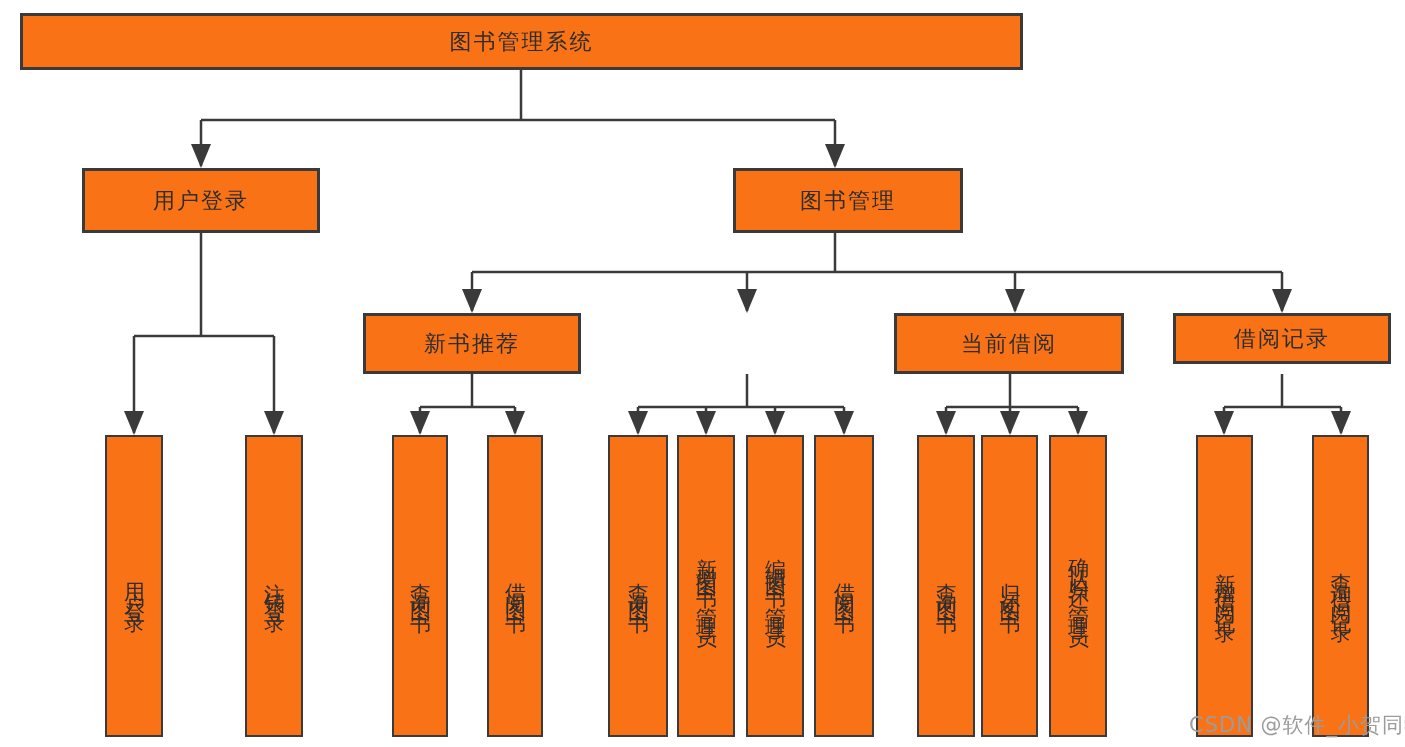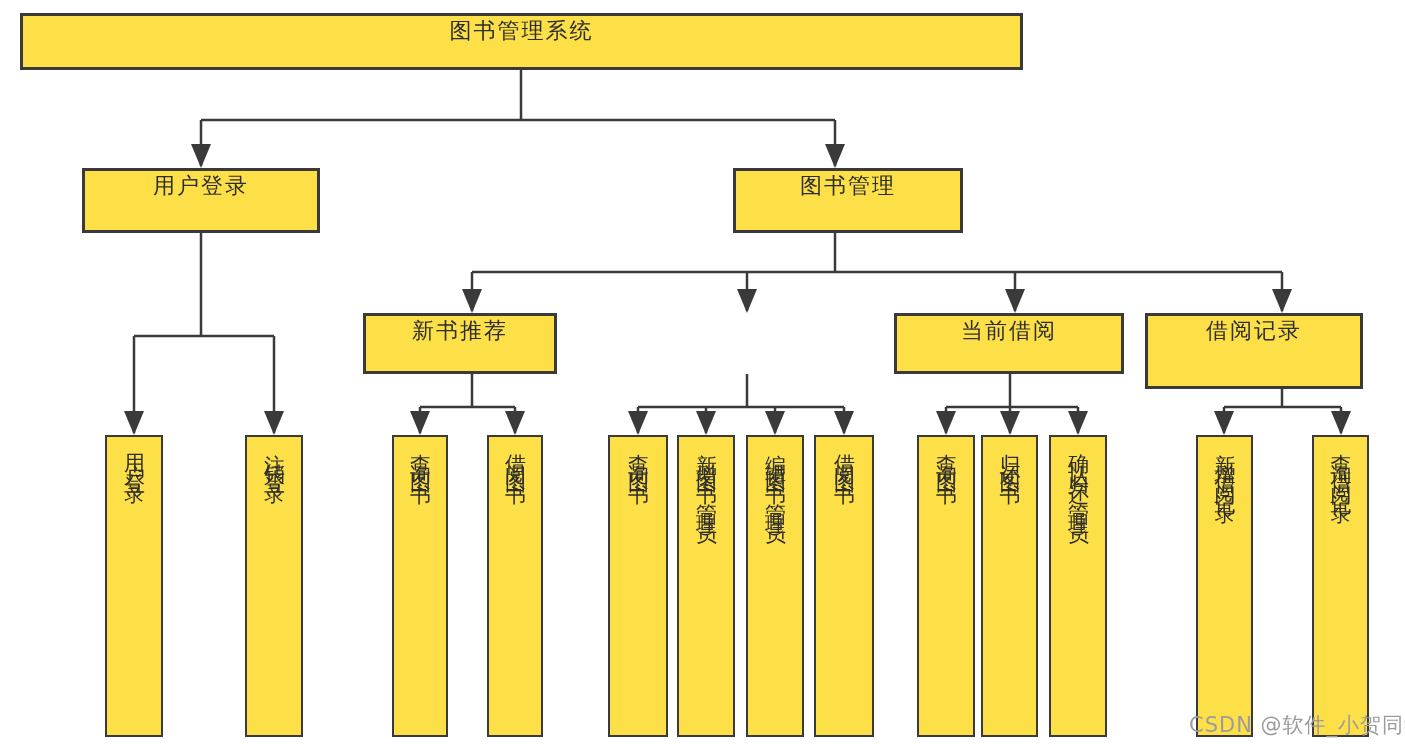--- a/index.html
+++ b/index.html
@@ -17,24 +17,25 @@
   }
   .connectors {
     position: absolute;
     left: 0; top: 0;
     width: 1405px;
     height: 747px;
     pointer-events: none;
   }
   .box {
     position: absolute;
-    background: #fde047;
+    background: #f97316;
     border: 3px solid #3a3a3a;
     box-sizing: border-box;
     display: flex;
+    align-items: center;
     justify-content: center;
     color: #2d2d2d;
   }
   .h-label {
     font-size: 22px;
     letter-spacing: 2px;
     white-space: nowrap;
   }
   .leaf {
     border-width: 2.5px;
@@ -54,24 +55,24 @@
     font-size: 21px;
     letter-spacing: 1px;
     color: #9c9c9c;
     white-space: nowrap;
     z-index: 5;
   }
   
   .n-root          { left: 20px;   top: 13px;  width: 1003px; height: 57px; }
   .n-user-login    { left: 82px;   top: 168px; width: 238px;  height: 65px; }
   .n-book-mgmt     { left: 733px;  top: 168px; width: 230px;  height: 65px; }
-  .n-new-book      { left: 363px;  top: 313px; width: 194px;  height: 61px; }
+  .n-new-book      { left: 363px;  top: 313px; width: 218px;  height: 61px; }
   .n-book-borrow   { left: 632px;  top: 313px; width: 230px;  height: 61px; }
   .n-cur-borrow    { left: 894px;  top: 313px; width: 230px;  height: 61px; }
-  .n-records       { left: 1145px; top: 313px; width: 218px;  height: 76px; }
+  .n-records       { left: 1173px; top: 313px; width: 218px;  height: 51px; }
   .lf-a1 { left: 105px;  top: 435px; width: 58px; height: 302px; }
   .lf-a2 { left: 245px;  top: 435px; width: 58px; height: 302px; }
   .lf-b1 { left: 392px;  top: 435px; width: 56px; height: 302px; }
   .lf-b2 { left: 487px;  top: 435px; width: 56px; height: 302px; }
   .lf-c1 { left: 608px;  top: 435px; width: 60px; height: 302px; }
   .lf-c2 { left: 677px;  top: 435px; width: 58px; height: 302px; }
   .lf-c3 { left: 746px;  top: 435px; width: 58px; height: 302px; }
   .lf-c4 { left: 814px;  top: 435px; width: 60px; height: 302px; }
   .lf-d1 { left: 917px;  top: 435px; width: 58px; height: 302px; }
   .lf-d2 { left: 981px;  top: 435px; width: 57px; height: 302px; }

